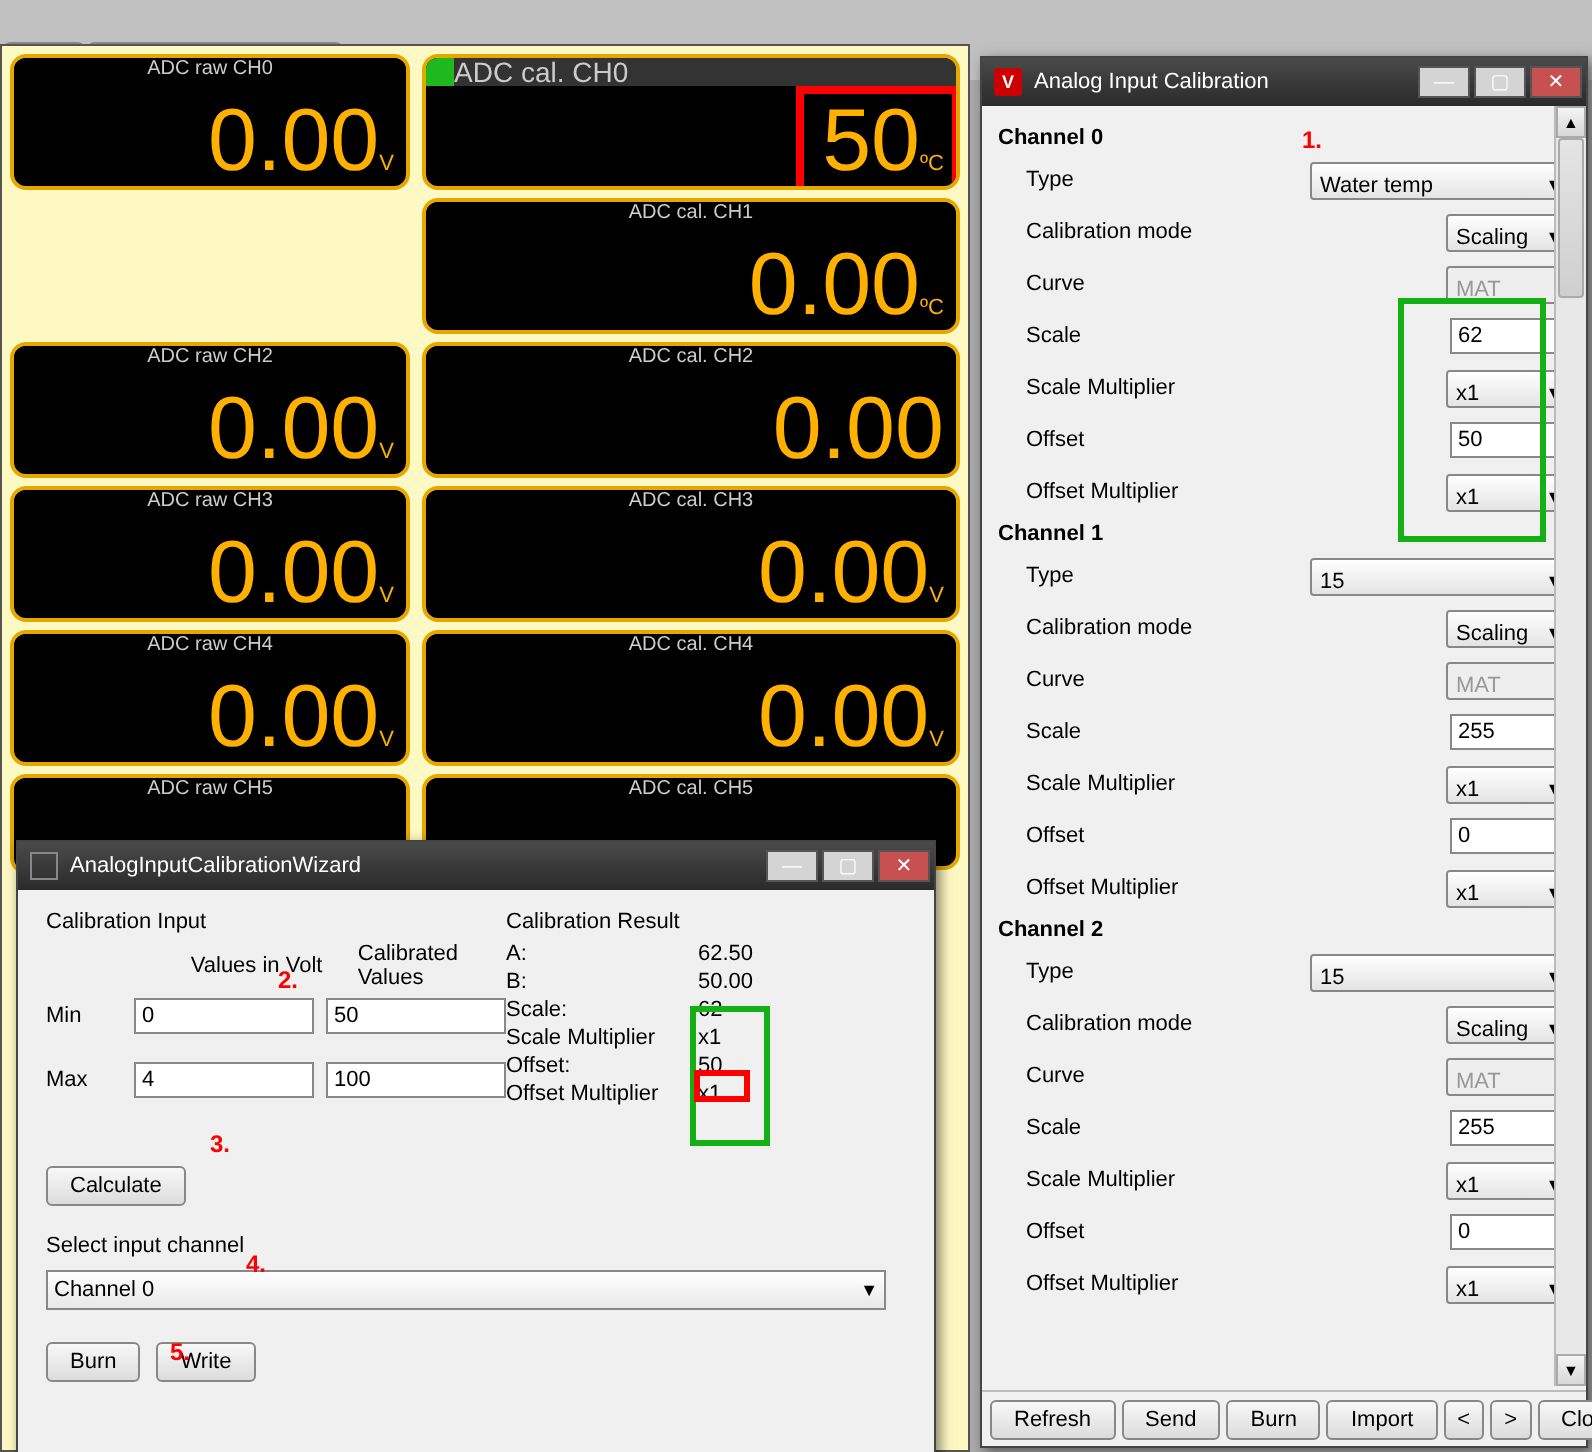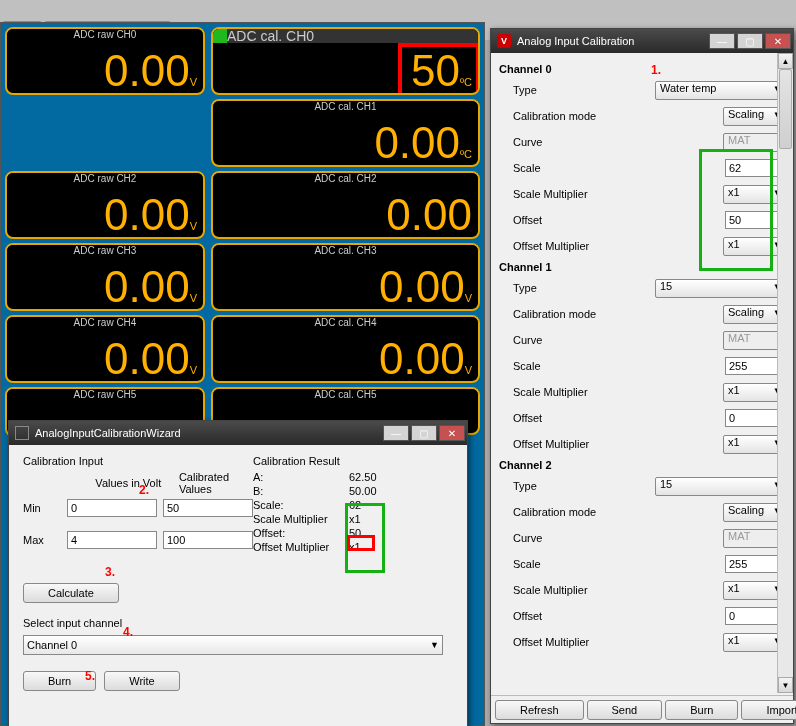--- a/index.html
+++ b/index.html
@@ -3,21 +3,21 @@
 <meta charset="utf-8">
 <style>
 * { box-sizing: border-box; margin: 0; padding: 0; font-family: Tahoma, sans-serif; }
 body { background: #aaa; width: 796px; height: 726px; overflow: hidden; position: relative; font-size: 11px; }
 
 .tabs-bar { background: #c0c0c0; height: 40px; display: flex; align-items: flex-end; padding-left: 2px; gap: 2px; }
 .tab { background: #e8e8e8; border: 1px solid #888; border-bottom: none; padding: 3px 10px; font-size: 11px; border-radius: 3px 3px 0 0; cursor: pointer; display: flex; align-items: center; gap: 6px; }
 .tab.active { background: #fff; font-weight: bold; }
 .tab-close { font-size: 10px; color: #555; }
 
-.main-panel { position: absolute; top: 22px; left: 0; width: 485px; height: 704px; background: #0369a1; border: 1px solid #555; padding: 4px; }
+.main-panel { position: absolute; top: 22px; left: 0; width: 485px; height: 704px; background: #fef9c3; border: 1px solid #555; padding: 4px; }
 .gauge-row { display: flex; gap: 6px; margin-bottom: 4px; }
 .gauge { flex: 1; height: 68px; background: #000; border: 2px solid #e6a800; border-radius: 8px; position: relative; overflow: hidden; }
 .gauge.small { flex: 0 0 200px; }
 .gauge-title { position: absolute; top: 0; left: 0; right: 0; text-align: center; font-size: 10px; color: #ccc; background: #000; }
 .gauge-title-bar { position: absolute; top: 0; left: 0; right: 0; height: 14px; background: #333; display: flex; align-items: center; }
 .gauge-green { width: 14px; height: 14px; background: #1fb81f; }
 .gauge-title-bar .gt { flex: 1; text-align: left; font-size: 14px; color: #ccc; }
 .gauge-val { position: absolute; bottom: 0; right: 6px; font-size: 44px; color: #ffb000; font-weight: normal; line-height: 1; }
 .gauge-val .unit { font-size: 11px; }
 .red-box { position: absolute; border: 4px solid #ff0000; }
@@ -28,35 +28,35 @@
 .titlebar .icon { width: 14px; height: 14px; border: 1px solid #888; margin-right: 6px; }
 .titlebar .spacer { flex: 1; }
 .winbtn { width: 26px; height: 16px; background: #d4d4d4; border: 1px solid #555; margin-right: 2px; display: flex; align-items: center; justify-content: center; font-size: 10px; }
 .winbtn.close { background: #c75050; color: #fff; }
 .wizard-body { padding: 10px 14px; font-size: 11px; }
 .wiz-row { display: flex; margin-bottom: 2px; align-items: center; }
 .wiz-row label { width: 84px; }
 .wiz-input { width: 90px; height: 18px; border: 1px solid #888; padding: 1px 3px; font-size: 11px; }
 .col-left { width: 230px; }
 .col-right { flex: 1; }
-.btn { background: linear-gradient(#f8f8f8,#dcdcdc); border: 1px solid #888; border-radius: 3px; padding: 3px 24px; font-size: 11px; cursor: pointer; }
+.btn { background: linear-gradient(#f8f8f8,#dcdcdc); border: 1px solid #888; border-radius: 3px; padding: 3px 11px; font-size: 11px; cursor: pointer; }
 .select { width: 420px; height: 20px; border: 1px solid #888; background: linear-gradient(#fff,#e8e8e8); padding: 1px 3px; font-size: 11px; display: flex; align-items: center; justify-content: space-between; }
 .select .arrow { font-size: 9px; }
 .green-box { border: 3px solid #14b014; position: absolute; }
 .annotation { color: #ff0000; font-weight: bold; font-size: 12px; position: absolute; }
 
 
 .sidebar { position: absolute; top: 28px; right: 2px; width: 304px; height: 696px; background: #f0f0f0; border: 1px solid #444; box-shadow: 2px 2px 6px rgba(0,0,0,.5); }
 .sidebar .titlebar { height: 24px; }
 .sidebar-body { height: 640px; overflow: hidden; position: relative; padding: 6px 8px; }
 .ch-head { font-weight: bold; font-size: 11px; margin: 4px 0; }
 .prop-row { display: flex; align-items: center; height: 22px; margin-bottom: 4px; }
 .prop-row .lbl { width: 130px; padding-left: 14px; font-size: 11px; }
 .prop-row .ctrl { flex: 1; display: flex; justify-content: flex-end; }
-.dd { height: 19px; border: 1px solid #888; background: linear-gradient(#fff,#e4e4e4); font-size: 11px; display: flex; align-items: flex-start; justify-content: space-between; padding: 0 4px; border-radius: 2px; }
+.dd { height: 19px; border: 1px solid #888; background: linear-gradient(#fff,#e4e4e4); font-size: 11px; display: flex; align-items: flex-end; justify-content: space-between; padding: 0 4px; border-radius: 2px; }
 .dd.wide { width: 130px; }
 .dd.med { width: 62px; }
 .dd.dis { color: #999; background: #eee; gap: 35px; }
 .txt { width: 60px; height: 18px; border: 1px solid #888; padding: 1px 3px; font-size: 11px; background: #fff; }
 .scrollbar { position: absolute; right: 0; top: 0; bottom: 0; width: 16px; background: #e8e8e8; border-left: 1px solid #bbb; }
 .scroll-up,.scroll-down { height: 16px; background: linear-gradient(#f4f4f4,#d8d8d8); border: 1px solid #aaa; display: flex; align-items: center; justify-content: center; font-size: 8px; }
 .scroll-thumb { position: absolute; top: 16px; left: 1px; right: 1px; height: 80px; background: linear-gradient(#e4e4e4,#cfcfcf); border: 1px solid #aaa; border-radius: 2px; }
 .scroll-down { position: absolute; bottom: 0; left: 0; right: 0; }
 .bottom-bar { position: absolute; bottom: 0; left: 0; right: 0; height: 28px; background: #f0f0f0; border-top: 1px solid #bbb; display: flex; align-items: center; gap: 3px; padding: 0 4px; margin-top: 28px; }
 </style>

